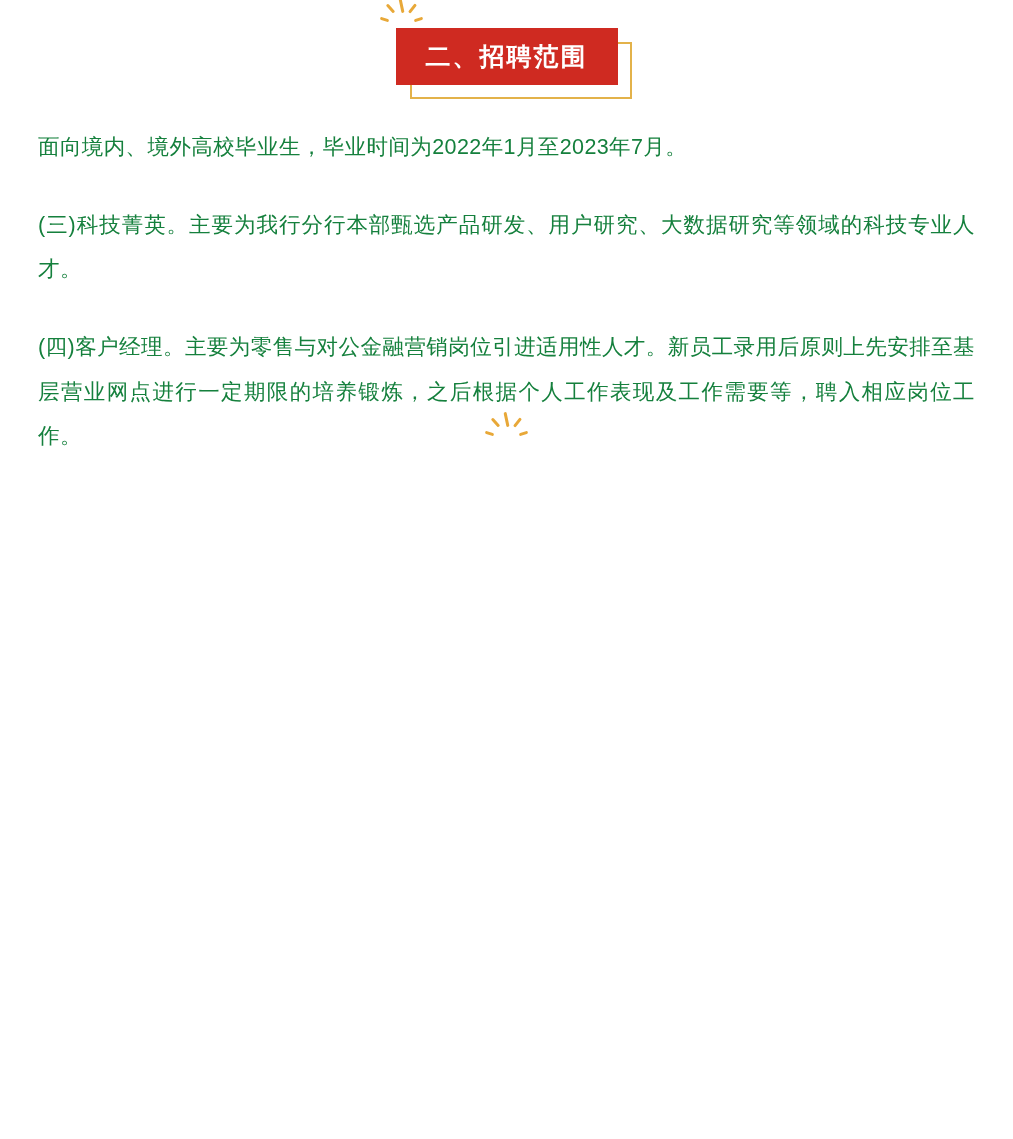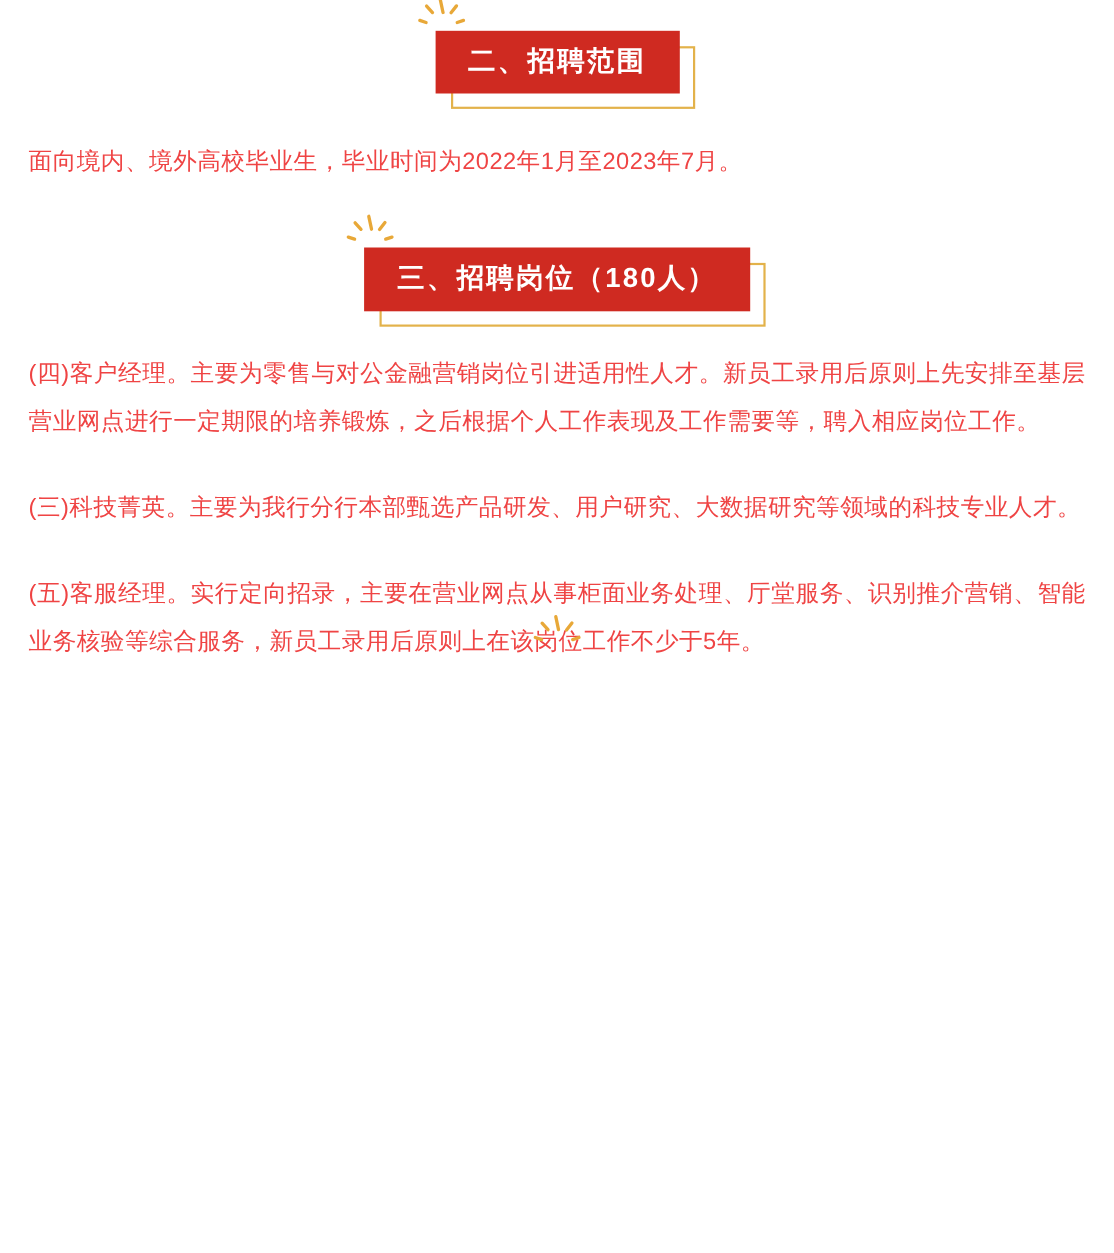--- a/index.html
+++ b/index.html
@@ -75,22 +75,22 @@
   .sp-a { width: 3px; height: 15px; left: 18px; top: 0px; transform: rotate(-12deg); }
   .sp-b { width: 3px; height: 11px; left: 7px;  top: 5px;  transform: rotate(-42deg); }
   .sp-c { width: 3px; height: 11px; left: 29px; top: 5px;  transform: rotate(38deg); }
   .sp-d { width: 3px; height: 9px;  left: 1px;  top: 17px; transform: rotate(-72deg); }
   .sp-e { width: 3px; height: 9px;  left: 35px; top: 17px; transform: rotate(72deg); }
 
   
   .para {
     font-size: 21.5px;
     line-height: 2.05;
-    color: #ef4444;
-    margin: 0;
+    color: #15803d;
+    margin: 12px;
     letter-spacing: 0.4px;
     text-align: justify;
   }
   .para.lead { margin-top: 40px; }
   .para.item { margin-top: 34px; }
 
   .bottom-sparkle {
     position: absolute;
     left: 0;
     right: 0;
@@ -114,37 +114,23 @@
         <span class="sp-d"></span>
           <span class="sp-e"></span>
       </div>
       <div class="banner-frame"></div>
       <div class="banner">二、招聘范围</div>
     </div>
   </div>
 
   <p class="para lead">面向境内、境外高校毕业生，毕业时间为2022年1月至2023年7月。</p>
 
-  <div class="banner-wrap second">
-    <div class="banner-box">
-      <div class="sparkle s1">
-        <span class="sp-a"></span>
-          <span class="sp-b"></span>
-          <span class="sp-c"></span>
-        <span class="sp-d"></span>
-          <span class="sp-e"></span>
-      </div>
-      <div class="banner-frame"></div>
-      <div class="banner">三、招聘岗位（180人）</div>
-    </div>
-  </div>
 
+  <p class="para item">(三)科技菁英。主要为我行分行本部甄选产品研发、用户研究、大数据研究等领域的科技专业人才。</p>
   <p class="para item">(四)客户经理。主要为零售与对公金融营销岗位引进适用性人才。新员工录用后原则上先安排至基层营业网点进行一定期限的培养锻炼，之后根据个人工作表现及工作需要等，聘入相应岗位工作。</p>
-  <p class="para item">(三)科技菁英。主要为我行分行本部甄选产品研发、用户研究、大数据研究等领域的科技专业人才。</p>
-  <p class="para item">(五)客服经理。实行定向招录，主要在营业网点从事柜面业务处理、厅堂服务、识别推介营销、智能业务核验等综合服务，新员工录用后原则上在该岗位工作不少于5年。</p>
 
   <div class="bottom-sparkle">
     <div class="sparkle">
       <span class="sp-a"></span>
         <span class="sp-b"></span>
         <span class="sp-c"></span>
       <span class="sp-d"></span>
         <span class="sp-e"></span>
     </div>
   </div>

